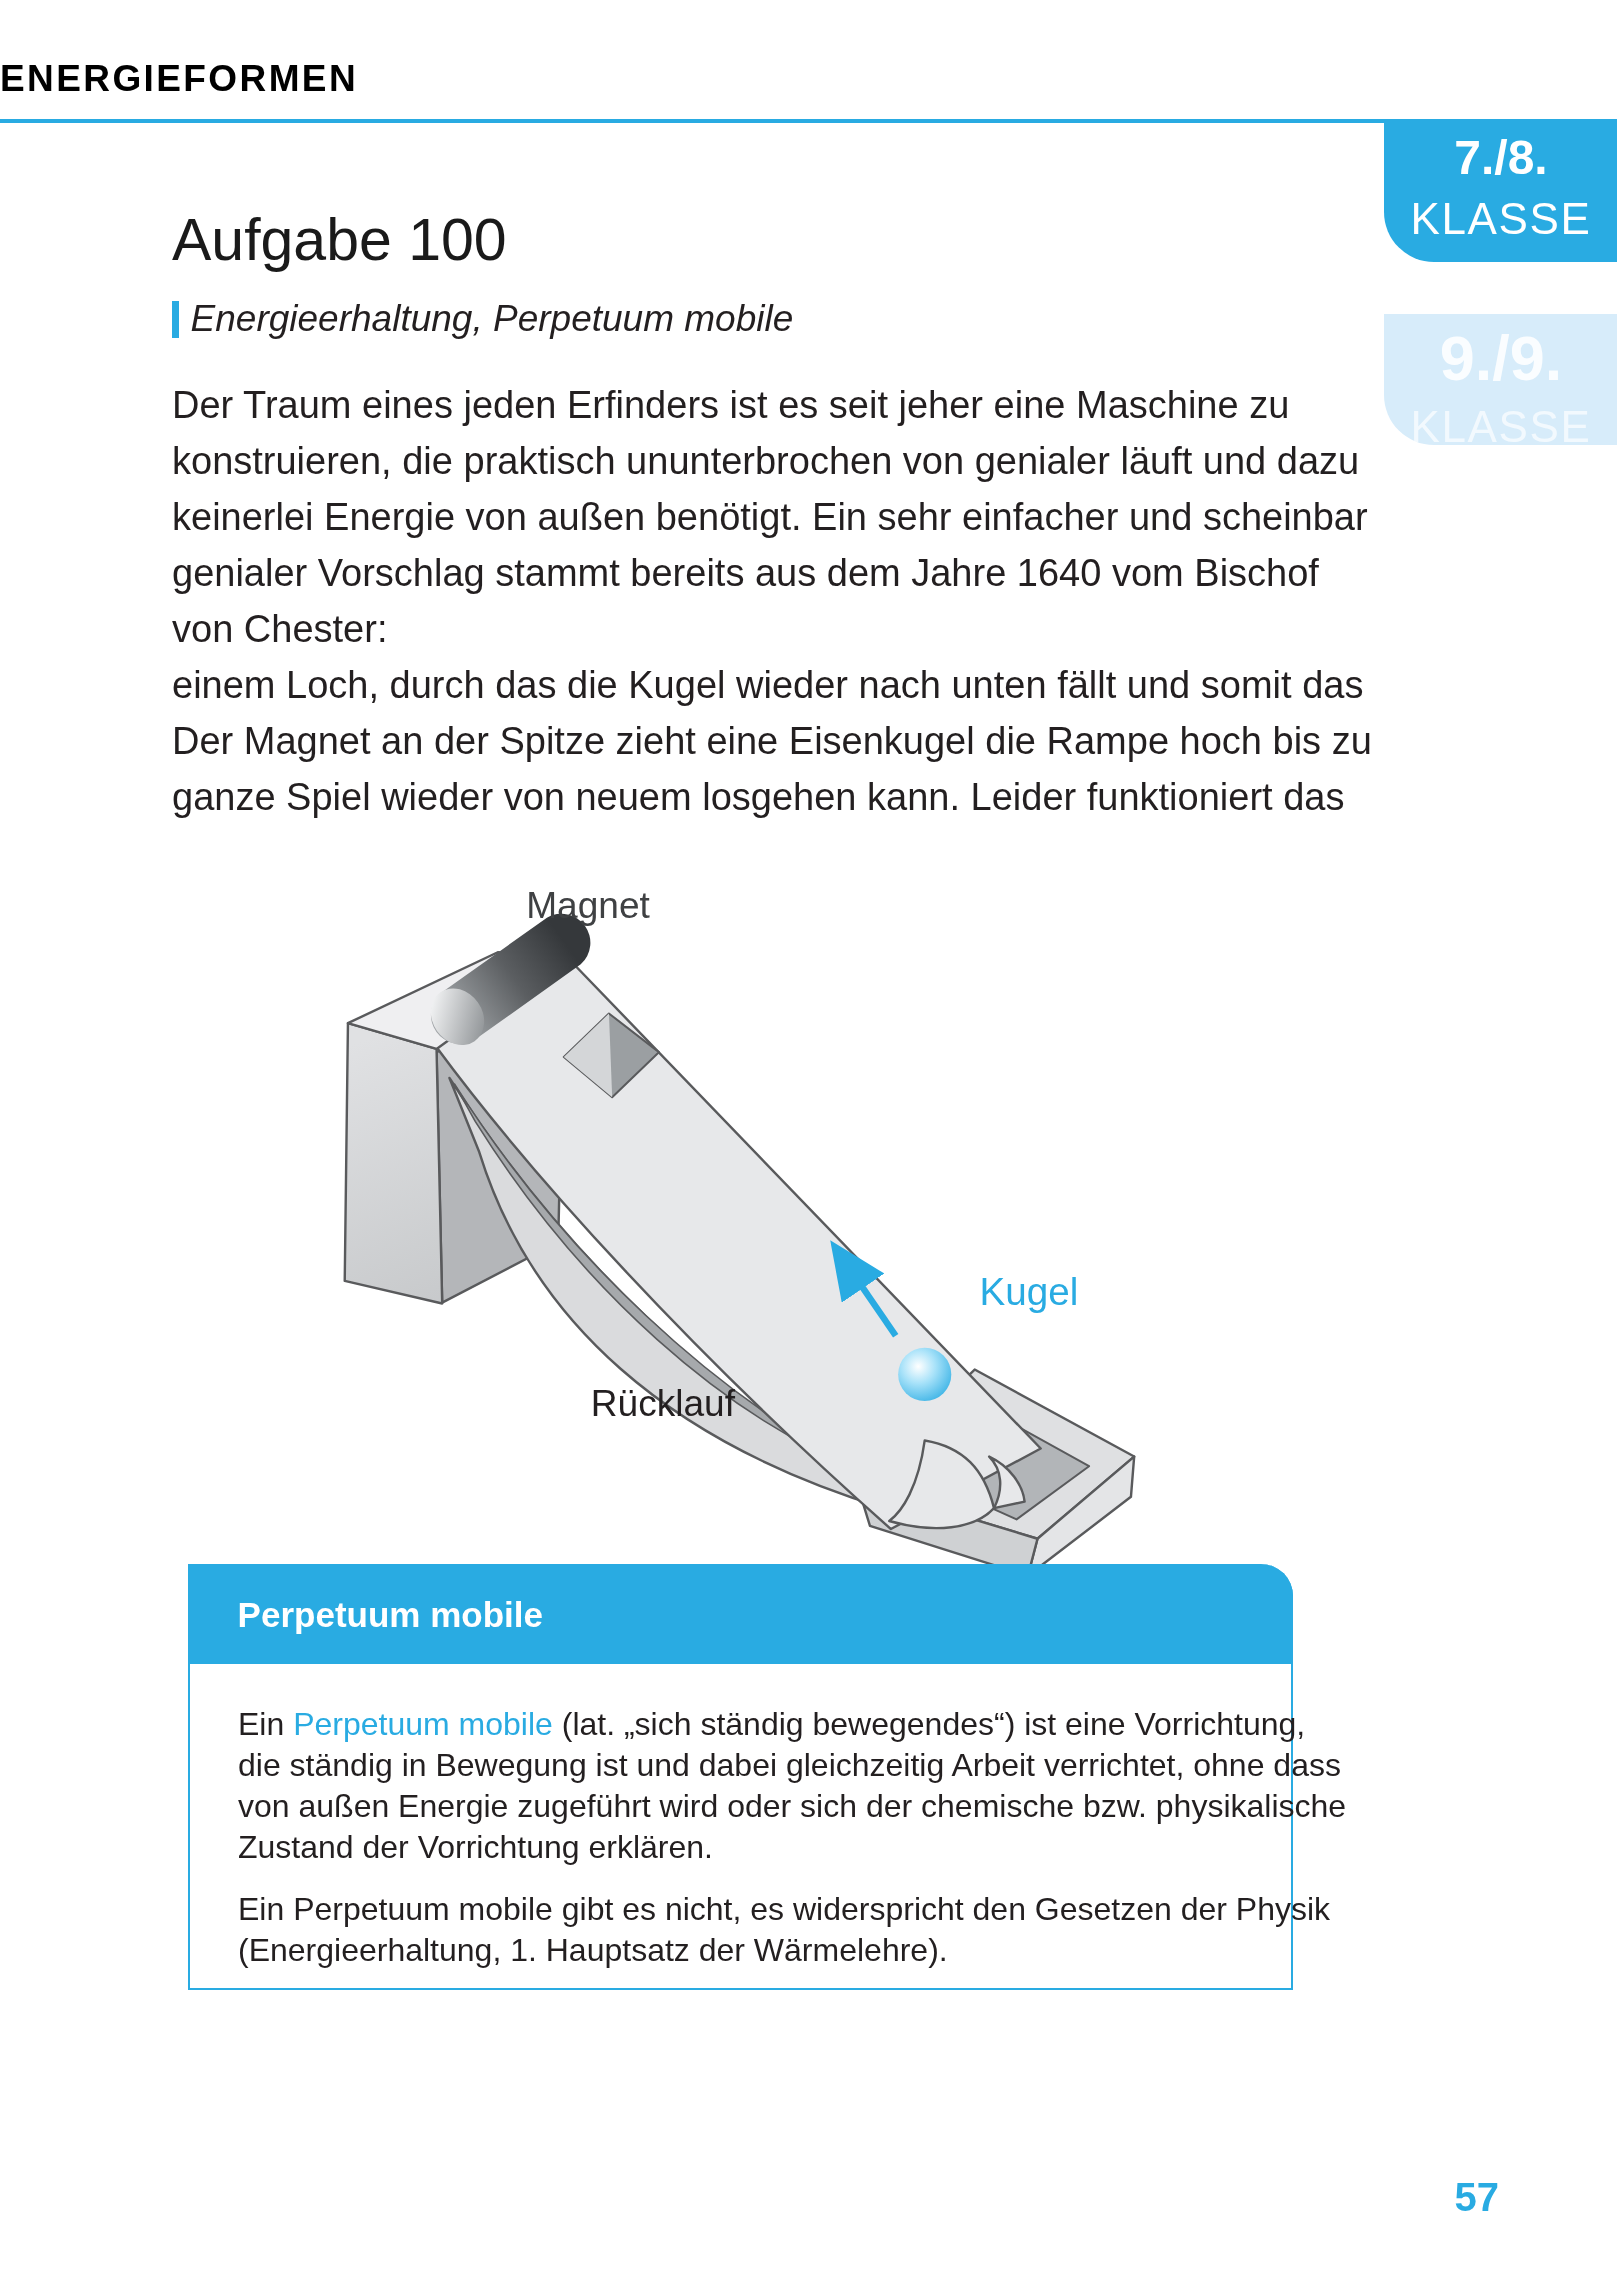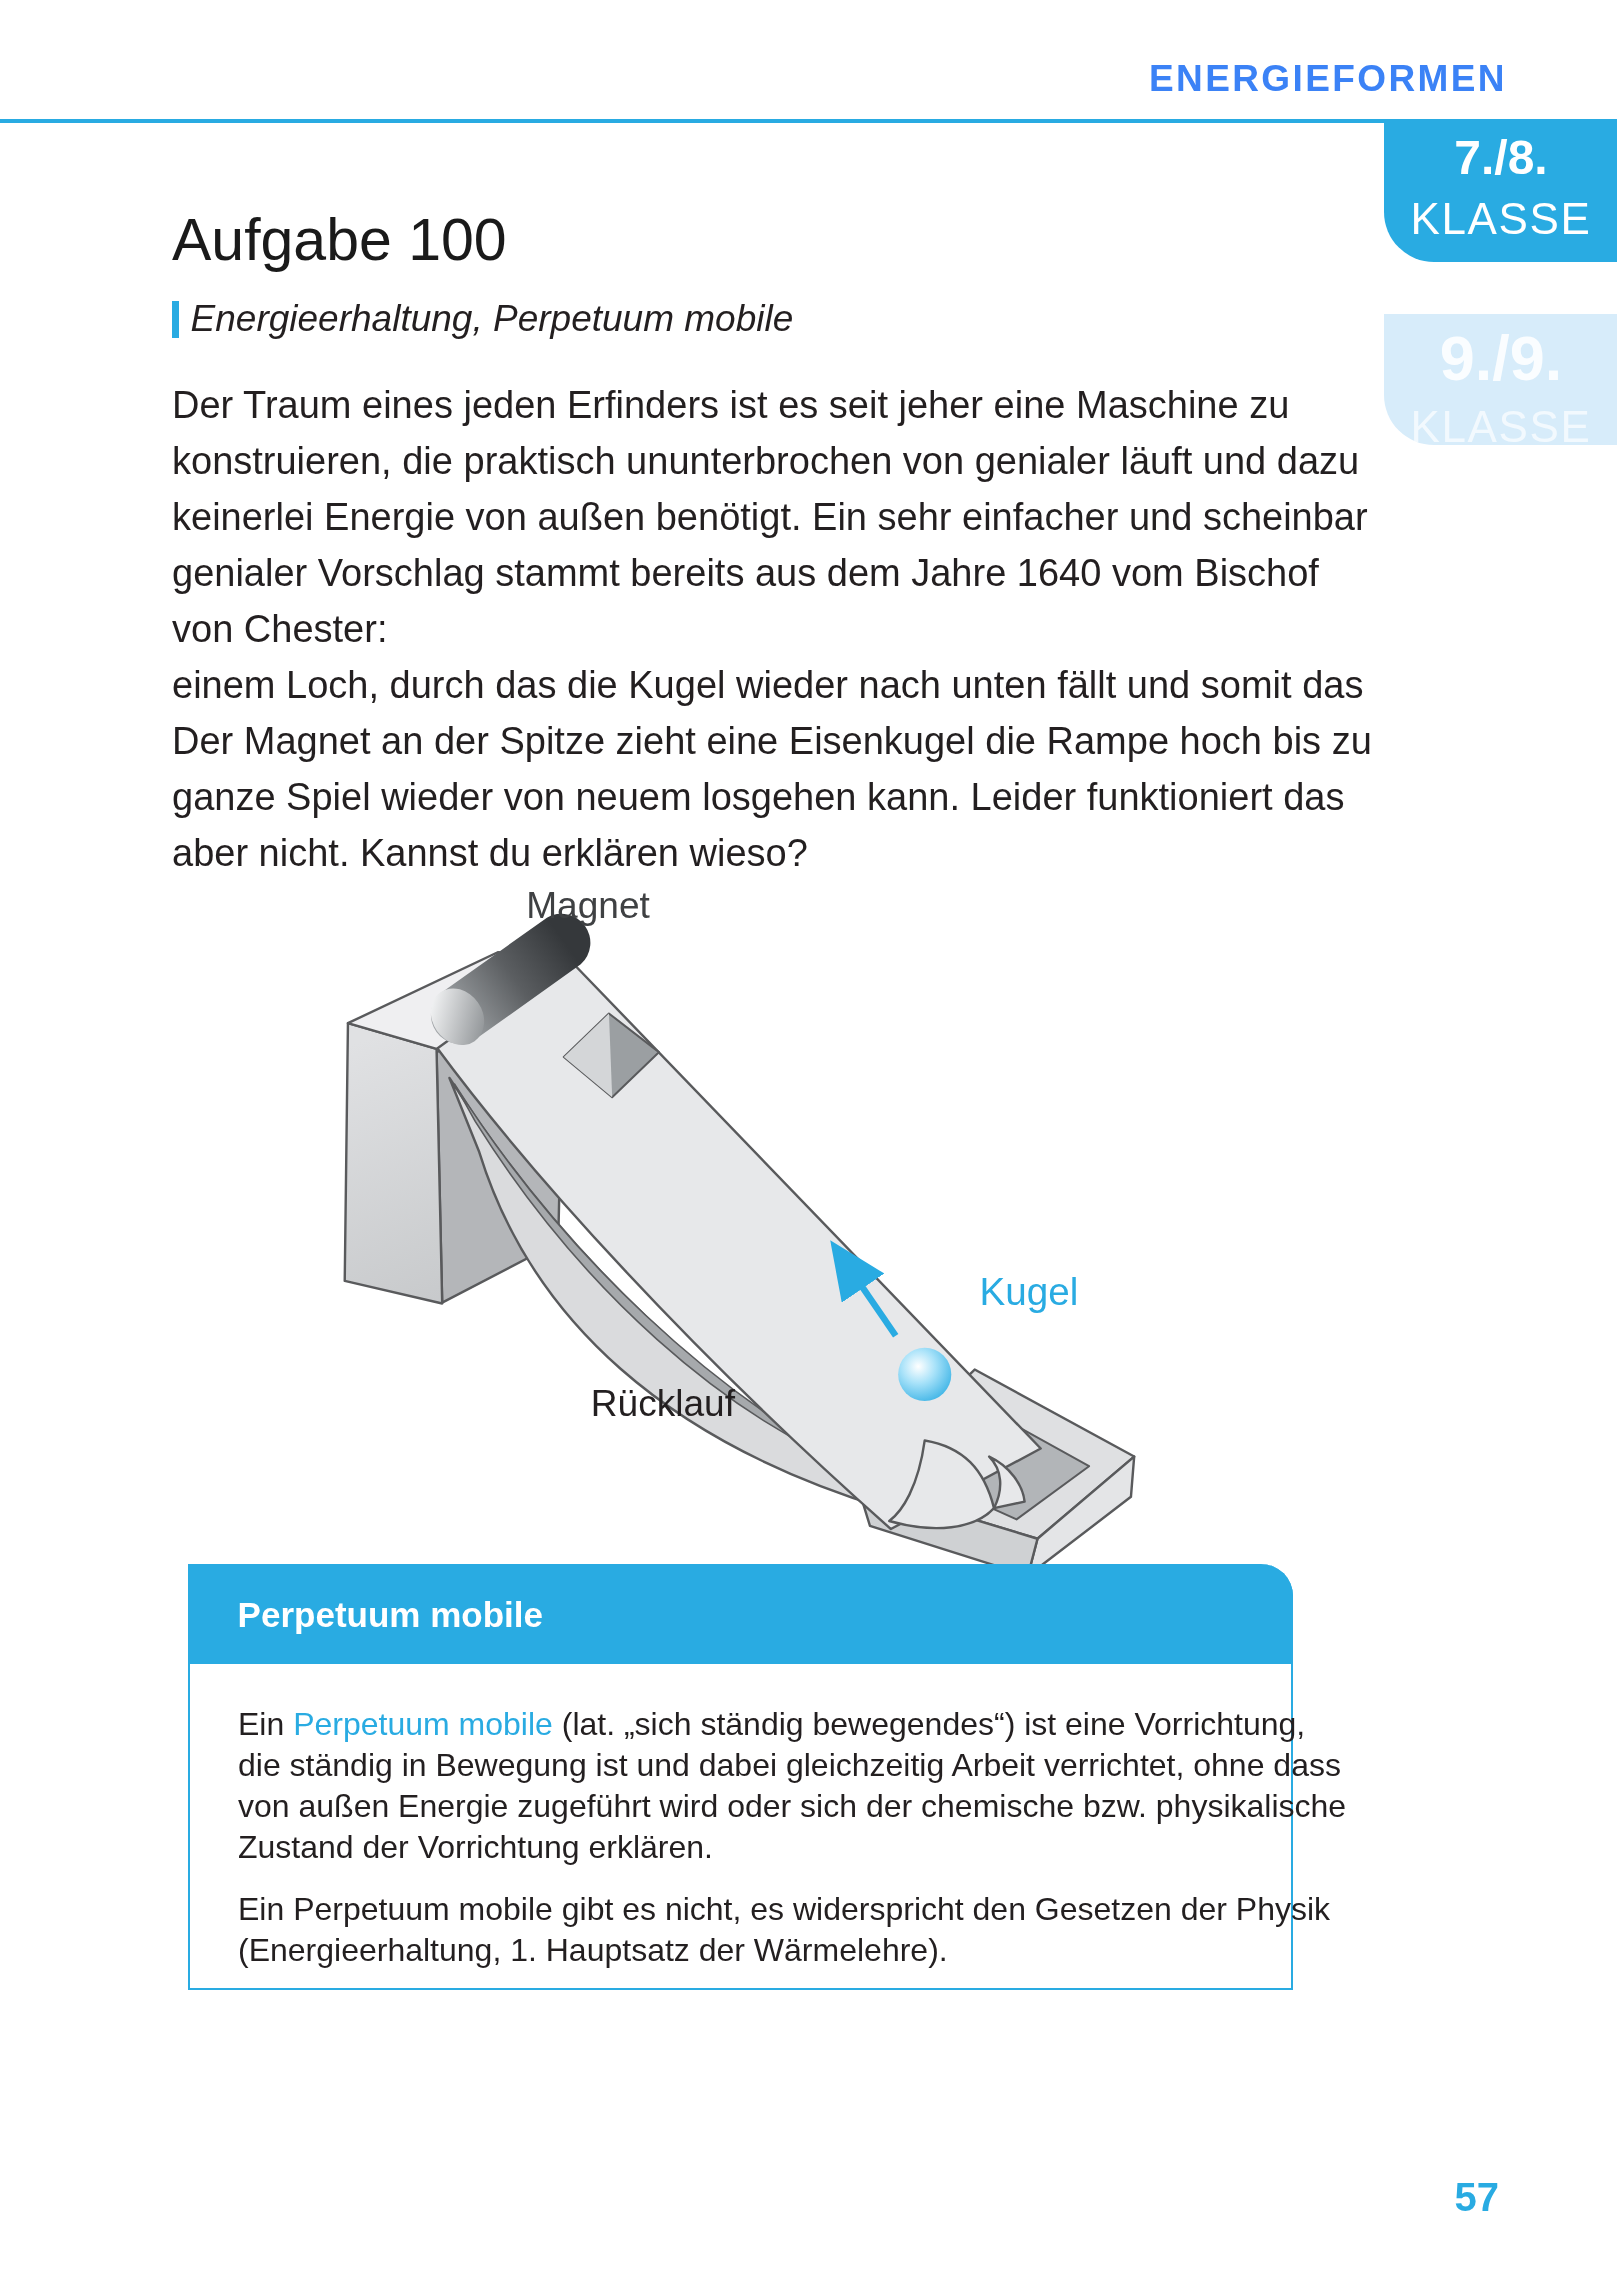--- a/index.html
+++ b/index.html
@@ -2,22 +2,22 @@
 <html style="font-size:13px"><head>
 <meta charset="utf-8">
 <style>
   html,body{margin:0;padding:0;background:#ffffff;}
   .page{
     position:relative;width:1618px;height:2284px;background:#ffffff;overflow:hidden;
     font-family:"Liberation Sans", sans-serif;color:#231f20;
   }
   
   .kicker{
-    position:absolute;top:58px;left:0;width:1507px;text-align:right;
-    font-size:37px;font-weight:700;letter-spacing:2.4px;color:#3b82f6;
+    position:absolute;top:58px;left:0;width:1507px;text-align:left;
+    font-size:37px;font-weight:700;letter-spacing:2.4px;color:#000000;
   }
   .rule{
     position:absolute;top:119px;left:0;width:1384px;height:4px;background:#29abe2;
   }
   .badge{
     position:absolute;left:1384px;width:234px;text-align:center;
     border-bottom-left-radius:50px;color:#ffffff;
   }
   .badge1{top:119px;height:143px;background:#29abe2;}
   .badge2{top:314px;height:131px;background:#d7ecfa;}
@@ -91,21 +91,20 @@
 
   <div class="bodytext">
     <div class="ln">Der Traum eines jeden Erfinders ist es seit jeher eine Maschine zu</div>
     <div class="ln">konstruieren, die praktisch ununterbrochen von genialer läuft und dazu</div>
     <div class="ln">keinerlei Energie von außen benötigt. Ein sehr einfacher und scheinbar</div>
     <div class="ln">genialer Vorschlag stammt bereits aus dem Jahre 1640 vom Bischof</div>
     <div class="ln">von Chester:</div>
     <div class="ln">einem Loch, durch das die Kugel wieder nach unten fällt und somit das</div>
     <div class="ln">Der Magnet an der Spitze zieht eine Eisenkugel die Rampe hoch bis zu</div>
     <div class="ln">ganze Spiel wieder von neuem losgehen kann. Leider funktioniert das</div>
-    <div class="ln">aber nicht. Kannst du erklären wieso?</div>
   </div>
 
   <svg class="figure" viewBox="380 1060 1060 900">
     <defs>
       <linearGradient id="gCyl" gradientUnits="userSpaceOnUse" x1="700" y1="1168" x2="560" y2="1268">
         <stop offset="0" stop-color="#35383b"></stop>
         <stop offset="0.45" stop-color="#5b5e61"></stop>
         <stop offset="1" stop-color="#a2a6a9"></stop>
       </linearGradient>
       <linearGradient id="gCap" gradientUnits="userSpaceOnUse" x1="545" y1="1235" x2="595" y2="1292">

